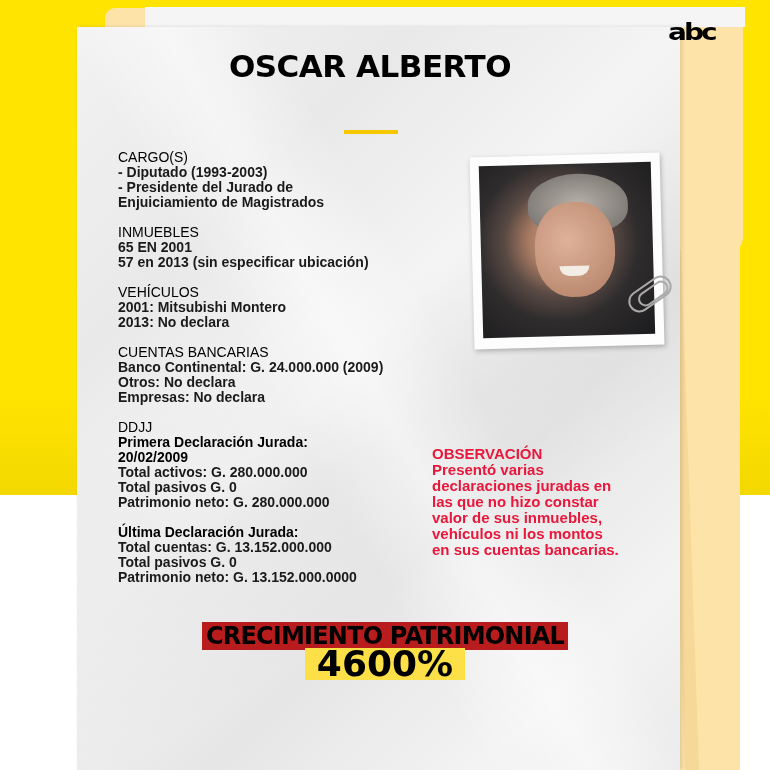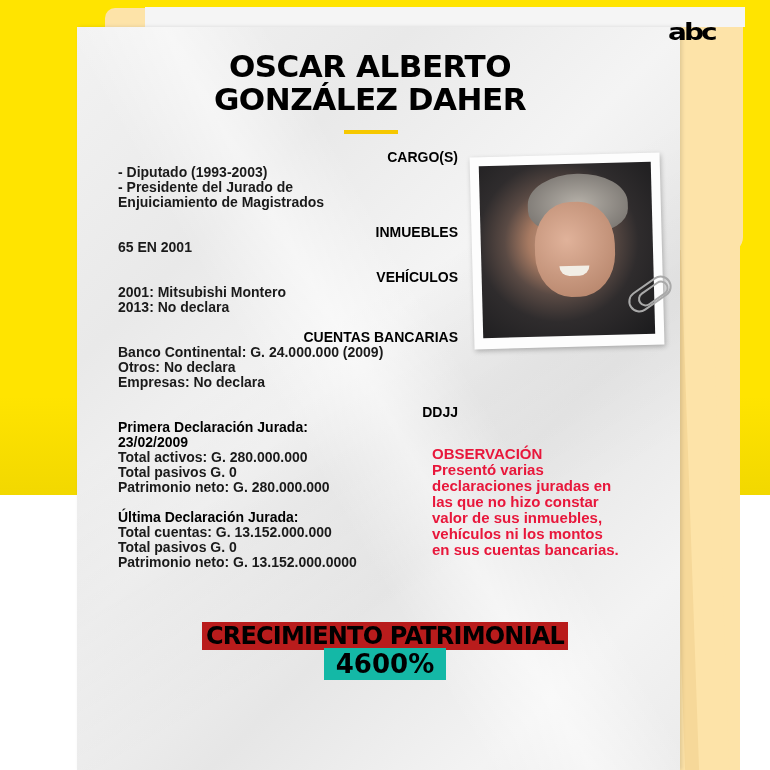--- a/index.html
+++ b/index.html
@@ -24,89 +24,89 @@
                 linear-gradient(-30deg, transparent 30%, rgba(0,0,0,0.03) 45%, transparent 60%); }
   .logo { position: absolute; left: 668px; top: 18px; font-family: "DejaVu Sans", sans-serif;
     font-weight: 900; font-size: 28px; letter-spacing: -3px; color: #000; line-height: 1; transform: scaleY(0.85); }
   .title { position: absolute; left: 180px; top: 50px; width: 380px; text-align: center;
     font-family: "DejaVu Sans", sans-serif; font-weight: bold; font-size: 31px; line-height: 33px;
     color: #000; letter-spacing: -0.5px; }
   .title-rule { position: absolute; left: 344px; top: 130px; width: 54px; height: 4px; background: #f6c800; }
   .info { position: absolute; left: 118px; top: 150px; width: 340px; font-family: "Liberation Sans", sans-serif;
     font-size: 14px; line-height: 15px; color: #111; }
   .info .sec { margin-bottom: 15px; }
-  .info .head { font-weight: bold; color: #000; text-align: right; }
+  .info .head { font-weight: normal; color: #000; }
   .info .line { font-weight: bold; color: #1a1a1a; }
   .info .sub { font-weight: bold; color: #000; }
   .photo { position: absolute; left: 472px; top: 155px; width: 190px; height: 192px; background: #fdfdfd;
     transform: rotate(-1.5deg); box-shadow: 1px 2px 5px rgba(0,0,0,0.25); }
   .photo-inner { position: absolute; left: 9px; top: 9px; width: 172px; height: 172px;
     background: radial-gradient(circle at 45% 45%, #c9a08a 0%, #a77a62 22%, #5a4a44 40%, #2f2c2d 60%, #1b1b1d 100%); overflow: hidden; }
   .hair { position: absolute; left: 48px; top: 10px; width: 100px; height: 60px; border-radius: 50% 50% 40% 40%;
     background: radial-gradient(#b5b0a8, #6e6a66); }
   .face { position: absolute; left: 54px; top: 38px; width: 80px; height: 95px; border-radius: 45%;
     background: radial-gradient(circle at 40% 40%, #e0b29a, #b07e64); }
   .mouth { position: absolute; left: 78px; top: 102px; width: 30px; height: 10px; border-radius: 0 0 15px 15px; background: #f2eee6; }
   .paperclip { position: absolute; left: 626px; top: 283px; width: 48px; height: 22px; border: 2.5px solid #a9a9a9;
     border-radius: 12px; transform: rotate(-35deg); }
   .paperclip::after { content: ""; position: absolute; left: 8px; top: 3px; width: 30px; height: 11px;
     border: 2px solid #a9a9a9; border-radius: 8px; }
   .observation { position: absolute; left: 432px; top: 446px; width: 220px; font-family: "Liberation Sans", sans-serif;
     font-weight: bold; font-size: 15px; line-height: 16px; color: #e8173b; }
   .growth { position: absolute; left: 150px; top: 622px; width: 470px; text-align: center; }
   .growth-label { display: inline-block; background: #b91c1c; padding: 0 4px; font-family: "DejaVu Sans", sans-serif;
     font-weight: bold; font-size: 24px; line-height: 28px; color: #000; letter-spacing: -0.8px; }
-  .growth-value { display: inline-block; background: #14b8a6; padding: 0 12px; margin-top: -2px; font-family: "DejaVu Sans", sans-serif;
-    font-weight: bold; font-size: 26px; line-height: 32px; color: #000; }
+  .growth-value { display: inline-block; background: #fde047; padding: 0 12px; margin-top: -2px; font-family: "DejaVu Sans", sans-serif;
+    font-weight: bold; font-size: 36px; line-height: 32px; color: #000; }
 </style>
 </head>
 <body>
 
 <div class="bg-yellow"></div>
 <div class="folder-back"></div>
 <div class="folder-tab"></div>
 <div class="folder-tab-shade"></div>
 <div class="folder-mid"></div>
 <div class="sheet-behind"></div>
 <div class="paper"></div>
 
 <div class="logo">abc</div>
 
 <div class="title">
   <div>OSCAR ALBERTO</div>
-  <div>GONZÁLEZ DAHER</div>
 </div>
 <div class="title-rule"></div>
 
 <div class="info">
   <div class="sec">
     <div class="head">CARGO(S)</div>
     <div class="line">- Diputado (1993-2003)</div>
     <div class="line">- Presidente del Jurado de</div>
     <div class="line">Enjuiciamiento de Magistrados</div>
   </div>
   <div class="sec">
     <div class="head">INMUEBLES</div>
     <div class="line">65 EN 2001</div>
+    <div class="line">57 en 2013 (sin especificar ubicación)</div>
   </div>
   <div class="sec">
     <div class="head">VEHÍCULOS</div>
     <div class="line">2001: Mitsubishi Montero</div>
     <div class="line">2013: No declara</div>
   </div>
   <div class="sec">
     <div class="head">CUENTAS BANCARIAS</div>
     <div class="line">Banco Continental: G. 24.000.000 (2009)</div>
     <div class="line">Otros: No declara</div>
     <div class="line">Empresas: No declara</div>
   </div>
   <div class="sec">
     <div class="head">DDJJ</div>
     <div class="sub">Primera Declaración Jurada:</div>
-    <div class="sub">23/02/2009</div>
+    <div class="sub">20/02/2009</div>
     <div class="line">Total activos: G. 280.000.000</div>
     <div class="line">Total pasivos G. 0</div>
     <div class="line">Patrimonio neto: G. 280.000.000</div>
   </div>
   <div class="sec">
     <div class="sub">Última Declaración Jurada:</div>
     <div class="line">Total cuentas: G. 13.152.000.000</div>
     <div class="line">Total pasivos G. 0</div>
     <div class="line">Patrimonio neto: G. 13.152.000.0000</div>
   </div>

